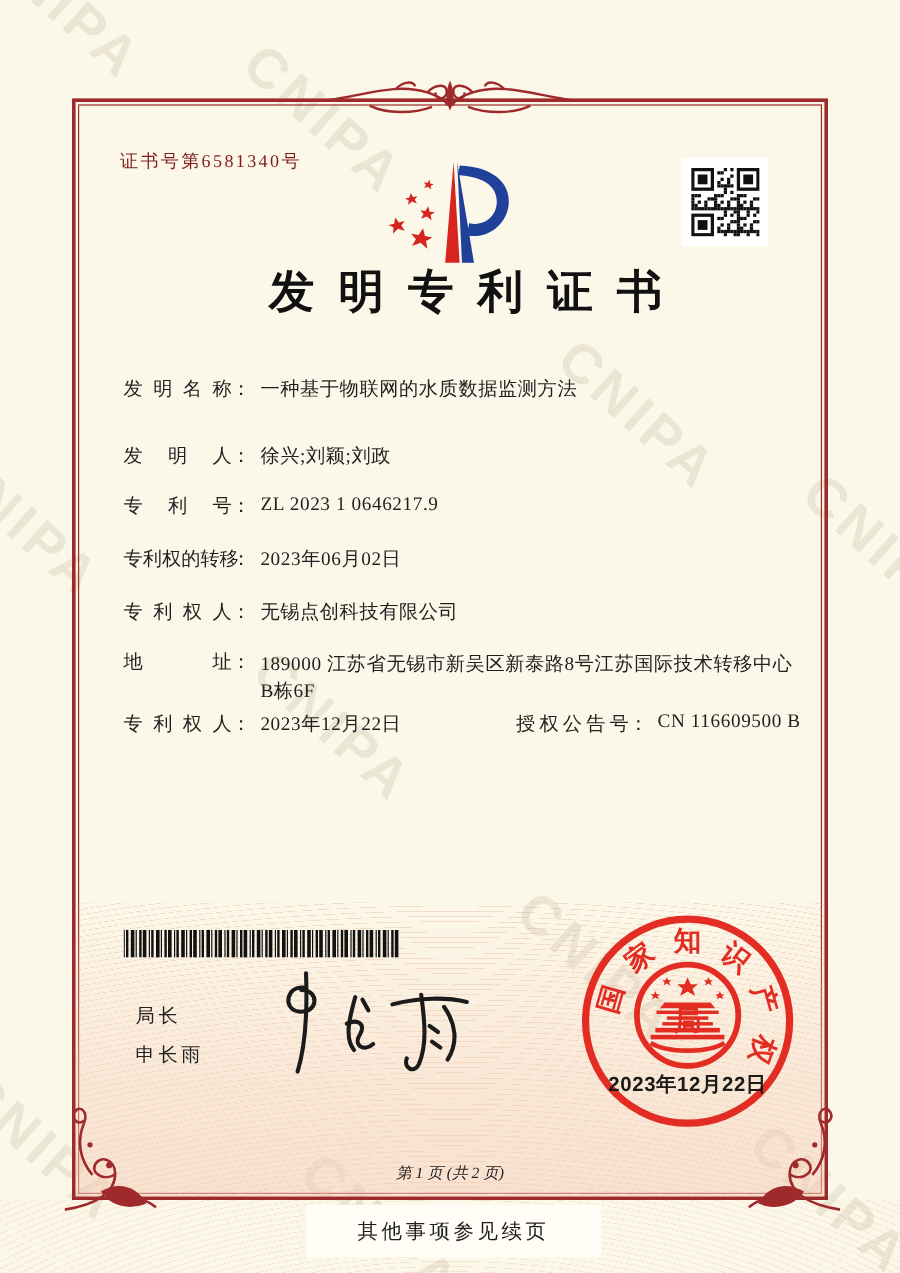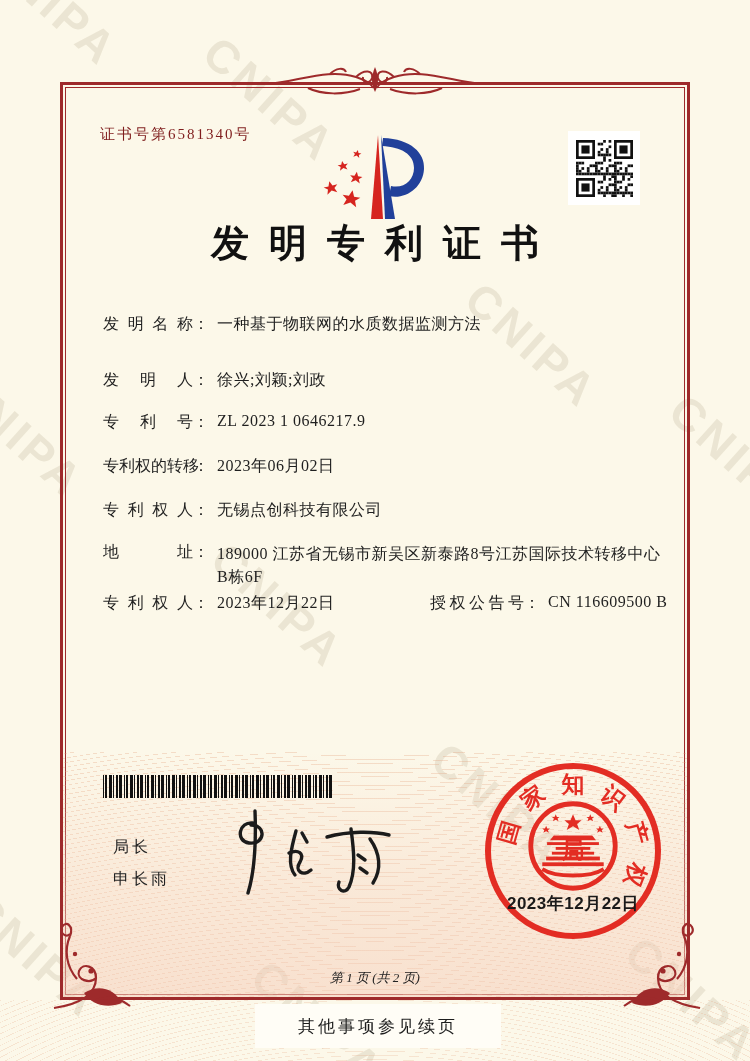--- a/index.html
+++ b/index.html
@@ -36,21 +36,21 @@
     position:absolute;left:0;right:0;top:1000px;height:61px;z-index:0;
     background:repeating-radial-gradient(1500px 800px at 50% 420%, rgba(226,156,118,0.22) 0 1px, rgba(0,0,0,0) 1px 8px);
   }
   
   .cert-no{position:absolute;left:37px;top:40px;font-size:15px;letter-spacing:2px;color:#7f1d1d;}
   .logo{position:absolute;left:250px;top:46px;width:140px;height:95px;}
   .qr-pad{position:absolute;left:505px;top:46px;width:72px;height:74px;background:#ffffff;}
   .qr-pad svg{position:absolute;left:8px;top:9px;}
   .title{
     position:absolute;left:0;top:133px;width:100%;text-align:center;
-    font-size:38px;font-weight:bold;letter-spacing:20px;text-indent:20px;color:#111;
+    font-size:38px;font-weight:bold;letter-spacing:20px;text-indent:20px;color:#111;padding-left:13px;
   }
   
   .row{position:absolute;left:40px;font-size:16px;white-space:nowrap;}
   .lbl{display:inline-block;width:90px;text-align:justify;text-align-last:justify;vertical-align:top;}
   .colon{display:inline-block;vertical-align:top;}
   .val{display:inline-block;margin-left:8px;vertical-align:top;letter-spacing:0.5px;}
   .val-wrap{white-space:normal;width:452px;line-height:23px;}
   .row2-label{display:inline-block;width:94px;text-align:justify;text-align-last:justify;vertical-align:top;}
   
   .paras{position:absolute;left:40px;top:538px;width:556px;font-size:13.5px;line-height:22px;

